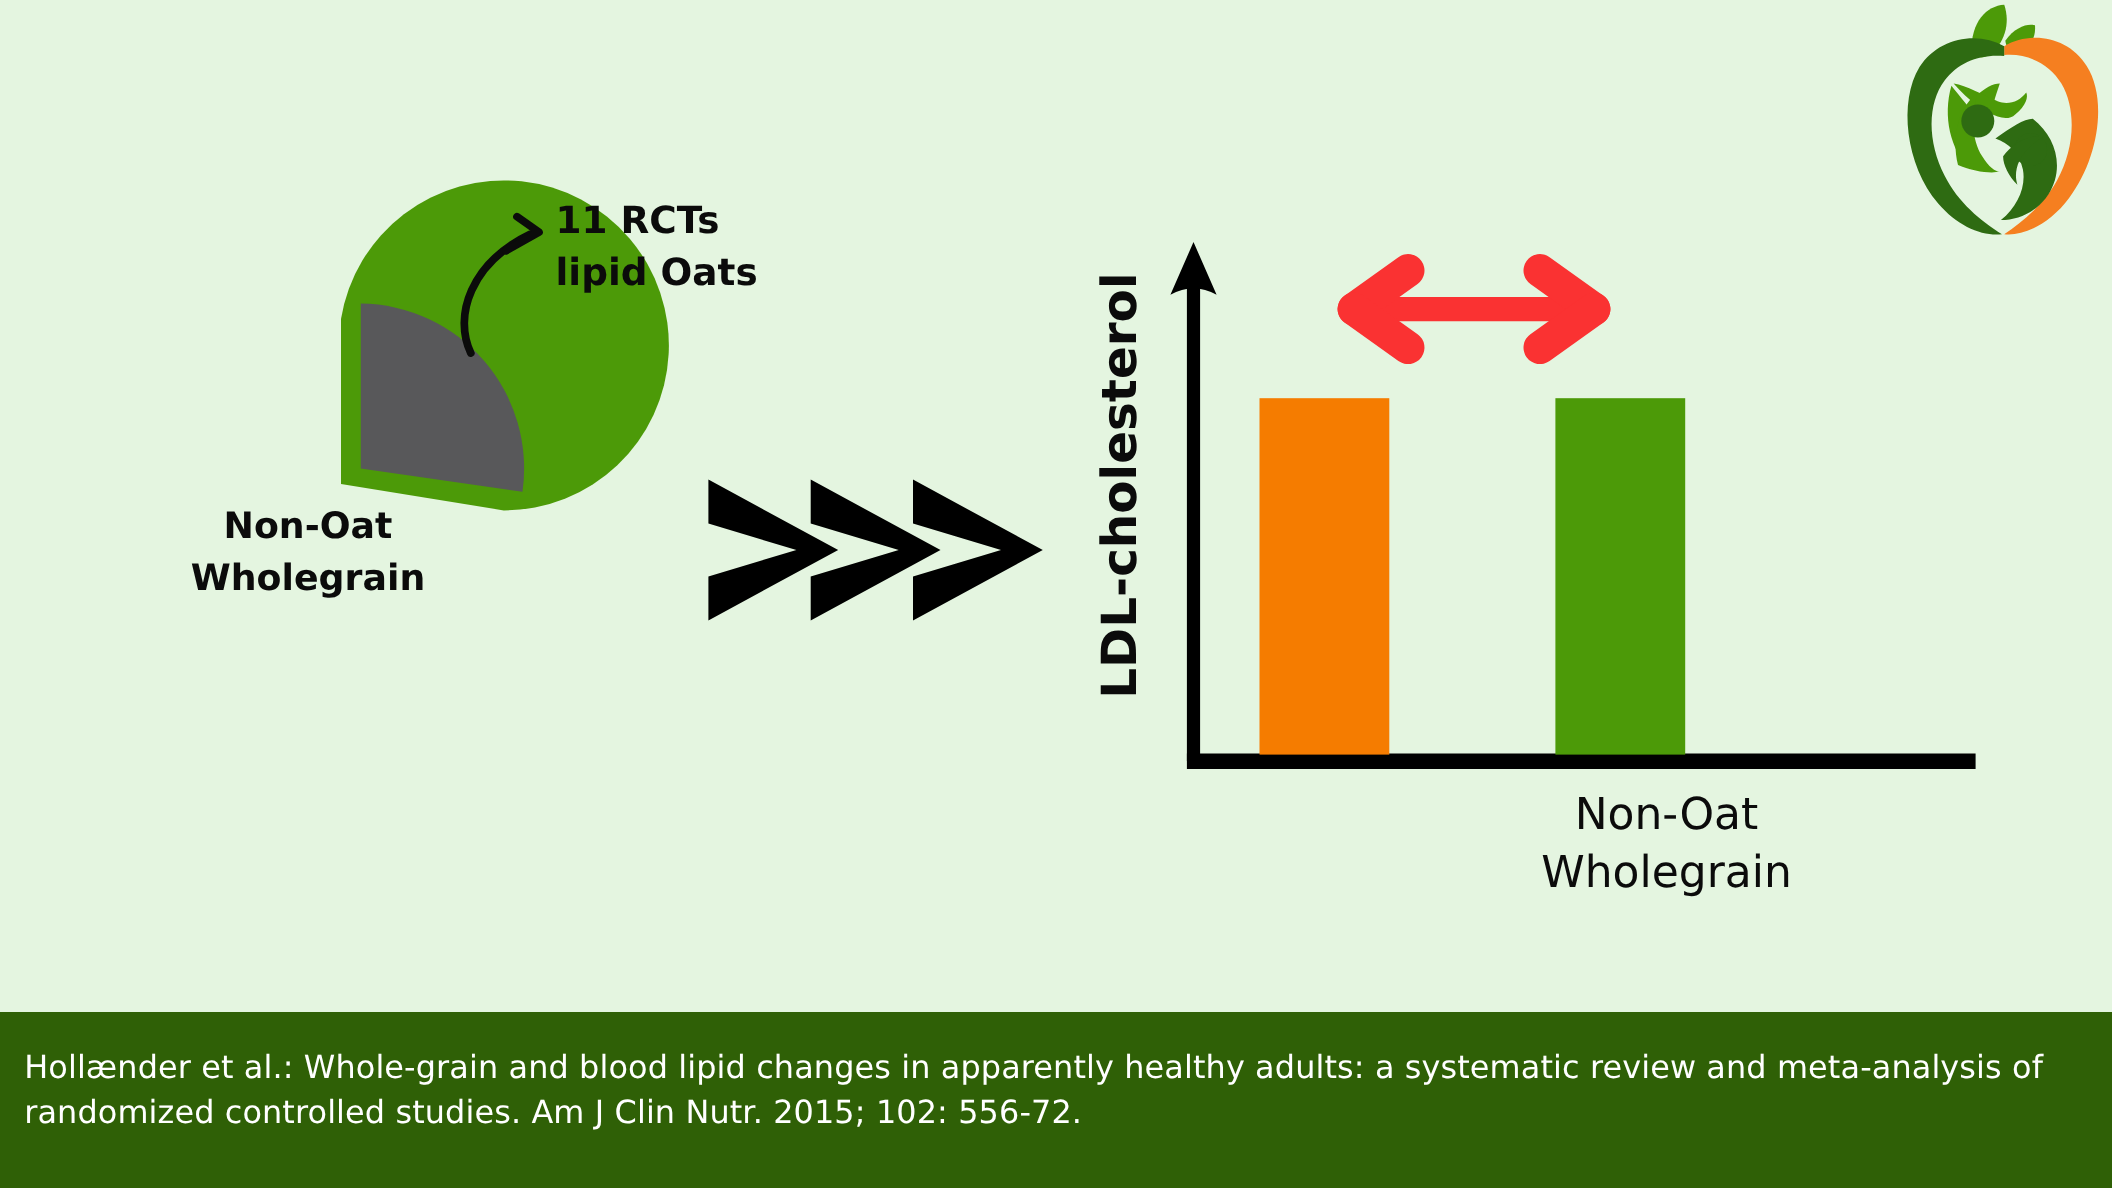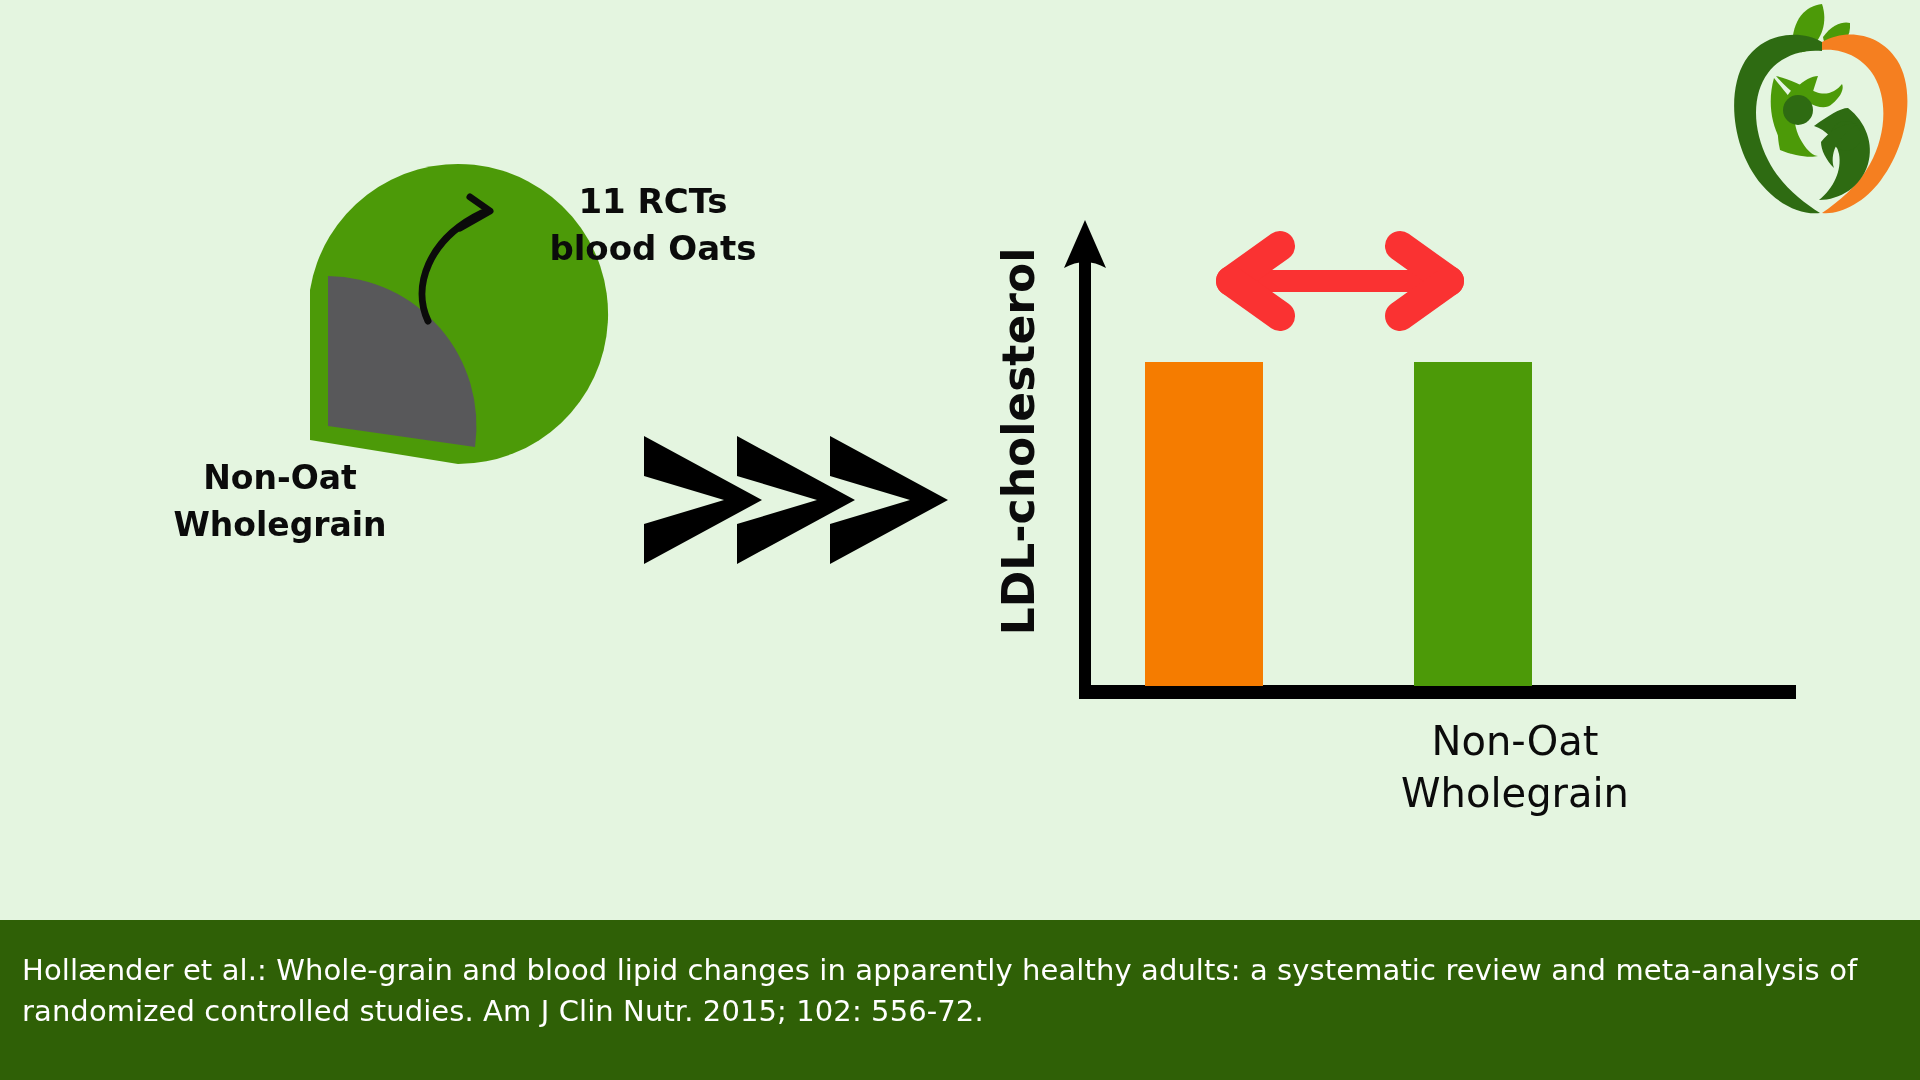--- a/index.html
+++ b/index.html
@@ -35,23 +35,22 @@
     text-align:center;
     color:#0B0B0B;
     font-size:33px;
     font-weight:600;
     line-height:1.42;
     pointer-events:none;
   }
 
   
   #callout-text {
-    position:absolute; left:518px; top:178px;
+    position:absolute; left:505px; top:178px;
     width:270px;
-    text-align:center;
     font-size:34px;
     font-weight:700;
     color:#0B0B0B;
     line-height:1.38;
   }
   #callout-arrow {
     position:absolute; left:390px; top:175px;
     width:160px; height:150px;
   }
 
@@ -170,21 +169,21 @@
   </div>
 
   <div id="callout-arrow">
     <svg viewBox="0 0 160 150" width="160" height="150" aria-hidden="true">
       <path d="M 38 146 C 22 112 38 64 92 38" stroke="#0B0B0B" stroke-width="7" fill="none" stroke-linecap="round"></path>
       <path d="M 70 53 L 100 36 L 80 22" stroke="#0B0B0B" stroke-width="7" fill="none" stroke-linecap="round" stroke-linejoin="round"></path>
     </svg>
   </div>
   <div id="callout-text">
     <div>11 RCTs</div>
-    <div>blood Oats</div>
+    <div>lipid Oats</div>
   </div>
 
   <div id="chevrons">
     <svg viewBox="0 0 320 140" width="320" height="140" aria-hidden="true">
       <polygon points="4,6 4,46 84,70 4,94 4,134 122,70" fill="#000000"></polygon>
       <polygon points="97,6 97,46 177,70 97,94 97,134 215,70" fill="#000000"></polygon>
       <polygon points="190,6 190,46 270,70 190,94 190,134 308,70" fill="#000000"></polygon>
     </svg>
   </div>
 

